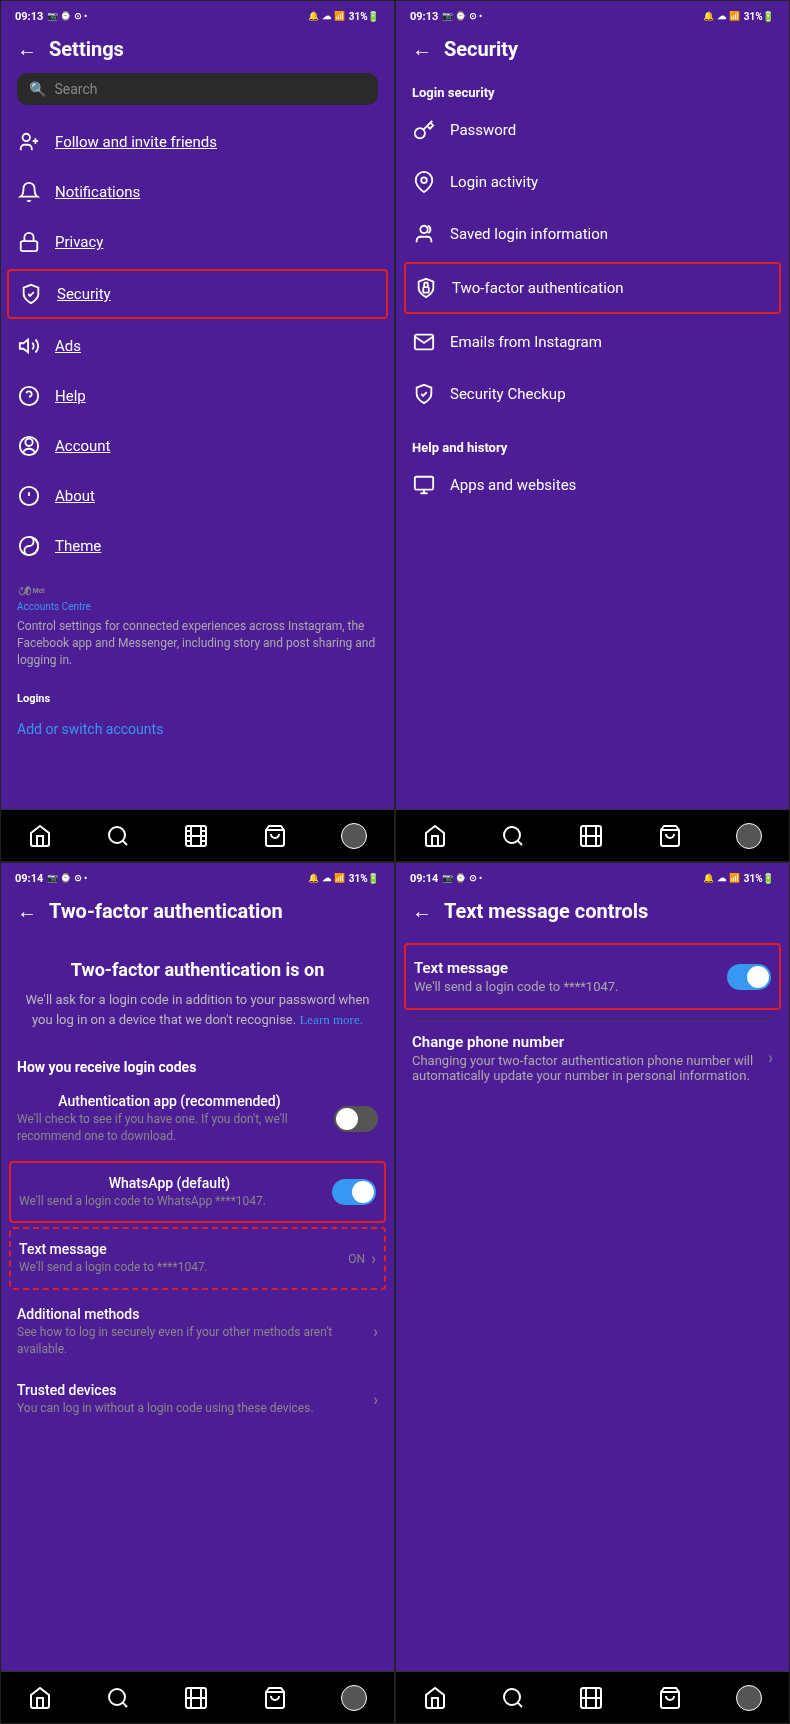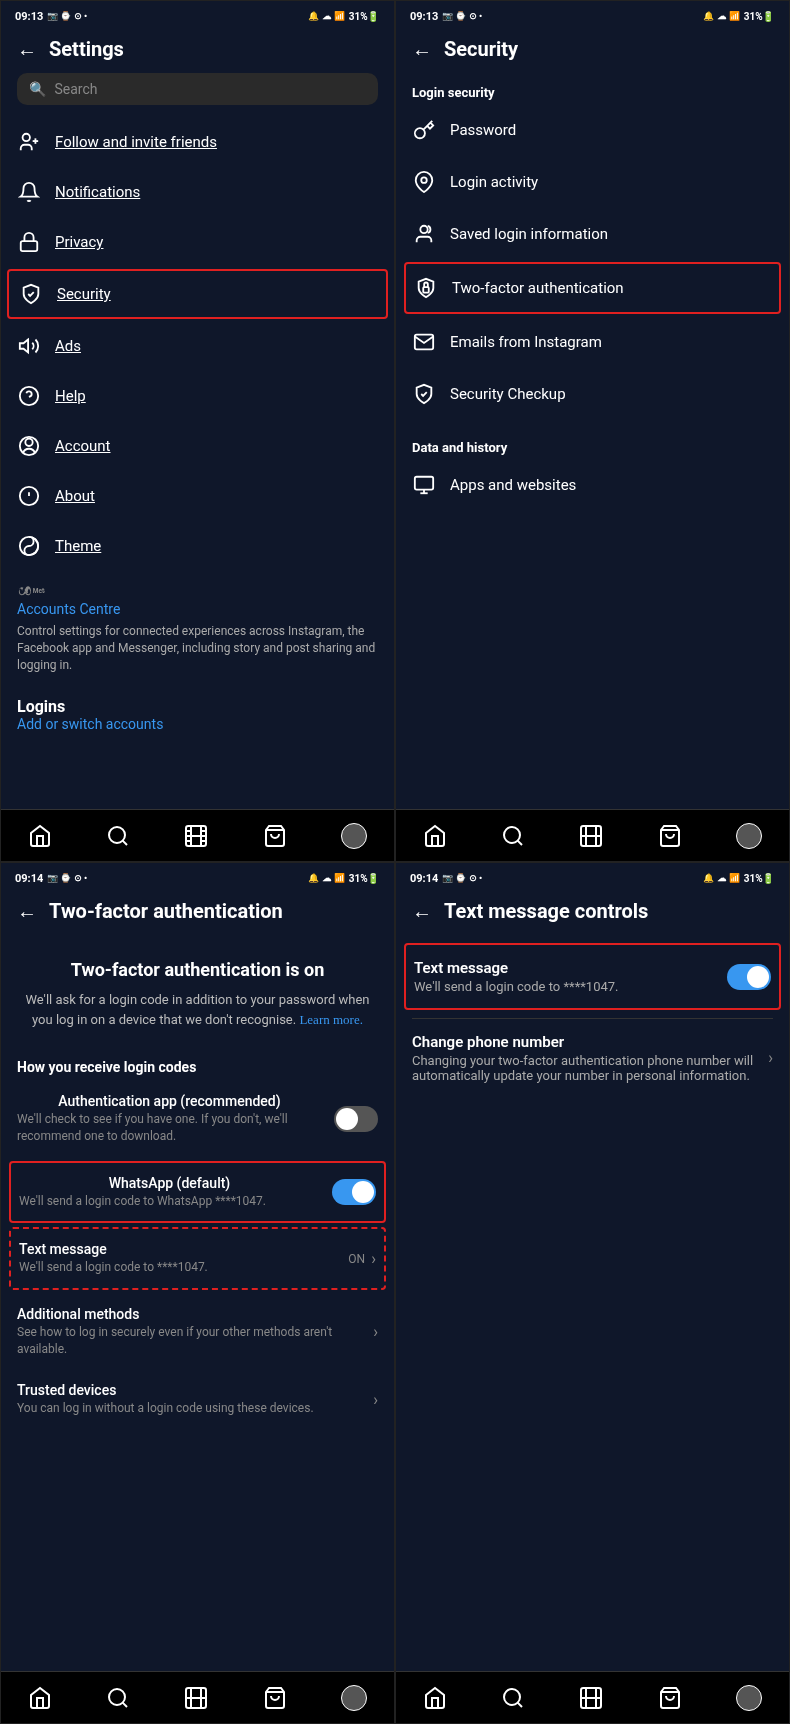--- a/index.html
+++ b/index.html
@@ -12,21 +12,21 @@
       overflow: hidden;
     }
 
     .grid {
       display: grid;
       grid-template-columns: 395px 395px;
       grid-template-rows: 862px 862px;
     }
 
     .screen {
-      background: #0f172a;
+      background: #4c1d95;
       position: relative;
       overflow: hidden;
       border: 0.5px solid #222;
     }
 
     
     .status-bar {
       display: flex;
       justify-content: space-between;
       align-items: center;
@@ -108,39 +108,39 @@
     .meta-logo {
       font-size: 13px;
       color: #888;
       margin-bottom: 4px;
       display: flex;
       align-items: center;
       gap: 6px;
     }
     .accounts-centre-link {
       color: #3897f0;
-      font-size: 14px;
+      font-size: 10px;
       cursor: pointer;
       margin-bottom: 6px;
     }
     .meta-desc {
       font-size: 12px;
       color: #aaa;
       line-height: 1.4;
     }
 
     
     .logins-section {
       padding: 12px 16px 4px;
     }
     .logins-label {
-      font-size: 16px;
+      font-size: 11px;
       font-weight: 700;
       color: #fff;
-      margin-bottom: 0;
+      margin-bottom: 16px;
     }
     .add-switch-link {
       color: #3897f0;
       font-size: 14px;
       cursor: pointer;
     }
 
     
     .bottom-nav {
       position: absolute;
@@ -568,21 +568,21 @@
     <div class="security-item">
       <div class="menu-icon">
         <svg width="22" height="22" viewBox="0 0 24 24" fill="none" stroke="#fff" stroke-width="2">
           <path d="M12 22s8-4 8-10V5l-8-3-8 3v7c0 6 8 10 8 10z"></path>
           <polyline points="9 12 11 14 15 10"></polyline>
         </svg>
       </div>
       <span class="menu-label">Security Checkup</span>
     </div>
 
-    <div class="section-label" style="margin-top:8px;">Data and history</div>
+    <div class="section-label" style="margin-top:8px;">Help and history</div>
 
     <div class="security-item">
       <div class="menu-icon">
         <svg width="22" height="22" viewBox="0 0 24 24" fill="none" stroke="#fff" stroke-width="2">
           <rect x="2" y="3" width="20" height="14" rx="2" ry="2"></rect>
           <line x1="8" y1="21" x2="16" y2="21"></line>
           <line x1="12" y1="17" x2="12" y2="21"></line>
         </svg>
       </div>
       <span class="menu-label">Apps and websites</span>

